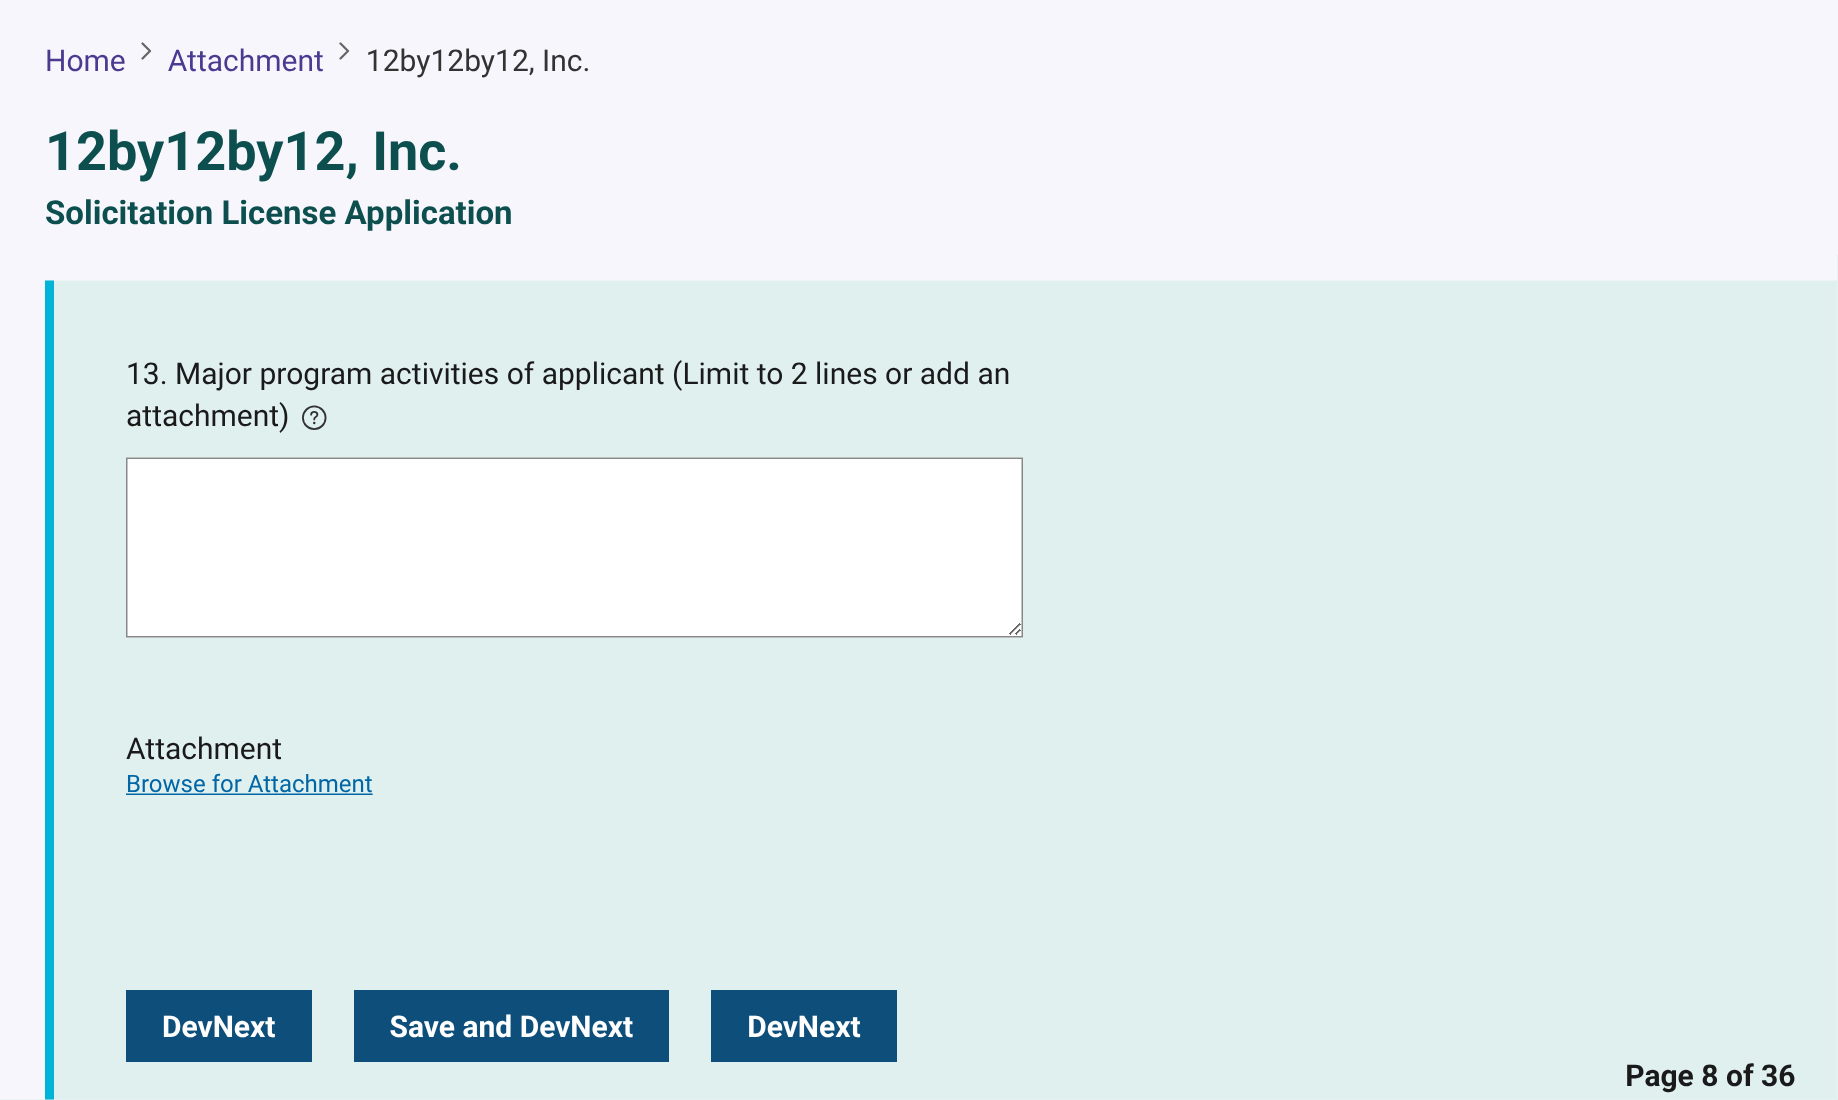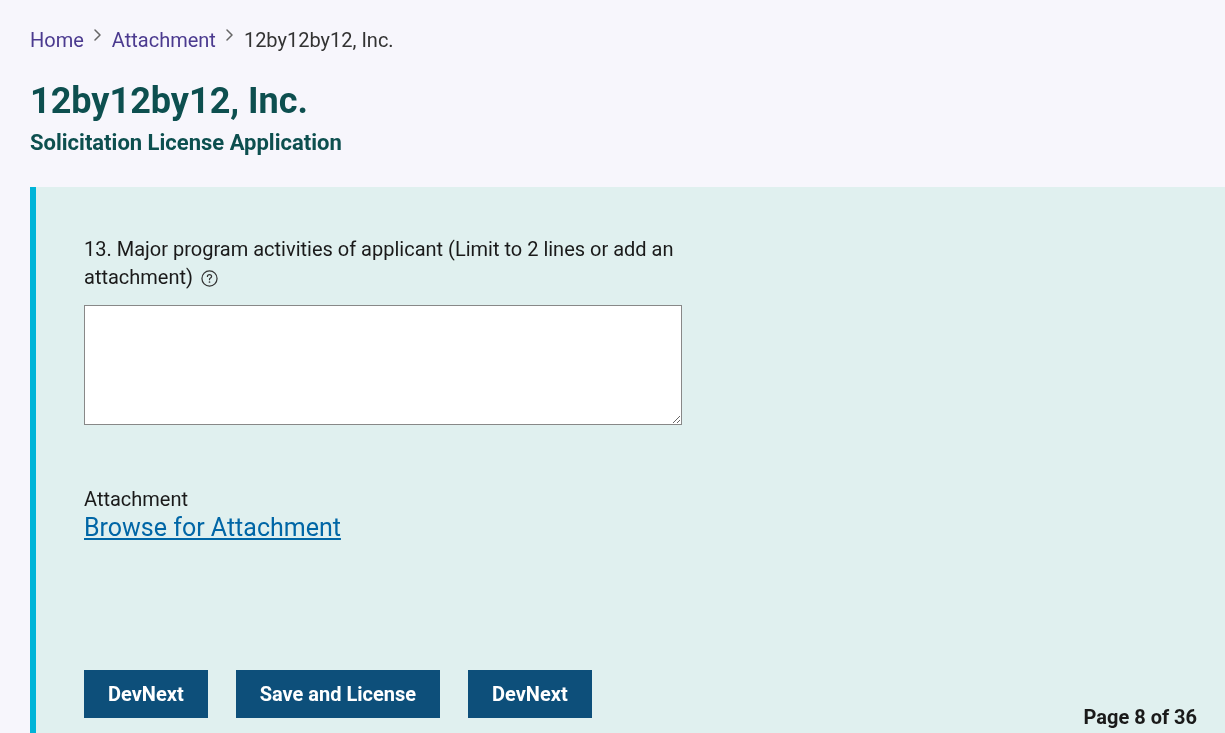--- a/index.html
+++ b/index.html
@@ -84,21 +84,21 @@
     }
     .attachment-section {
       margin-top: 58px;
     }
     .attachment-label {
       font-size: 20px;
       color: #1a1a1a;
       margin-bottom: 2px;
     }
     .browse-link {
-      font-size: 25px;
+      font-size: 16px;
       color: #0066a6;
       text-decoration: underline;
       cursor: pointer;
       display: inline-block;
     }
     .button-row {
       display: flex;
       gap: 28px;
       margin-top: 128px;
     }
@@ -156,18 +156,18 @@
   </div>
   <textarea value="" style=""></textarea>
 
   <div class="attachment-section">
     <div class="attachment-label">Attachment</div>
     <a class="browse-link">Browse for Attachment</a>
   </div>
 
   <div class="button-row">
     <button class="btn">DevNext</button>
-    <button class="btn">Save and License</button>
+    <button class="btn">Save and DevNext</button>
     <button class="btn">DevNext</button>
   </div>
 
   <div class="page-indicator">Page 8 of 36</div>
 </div>
 
 </body></html>

